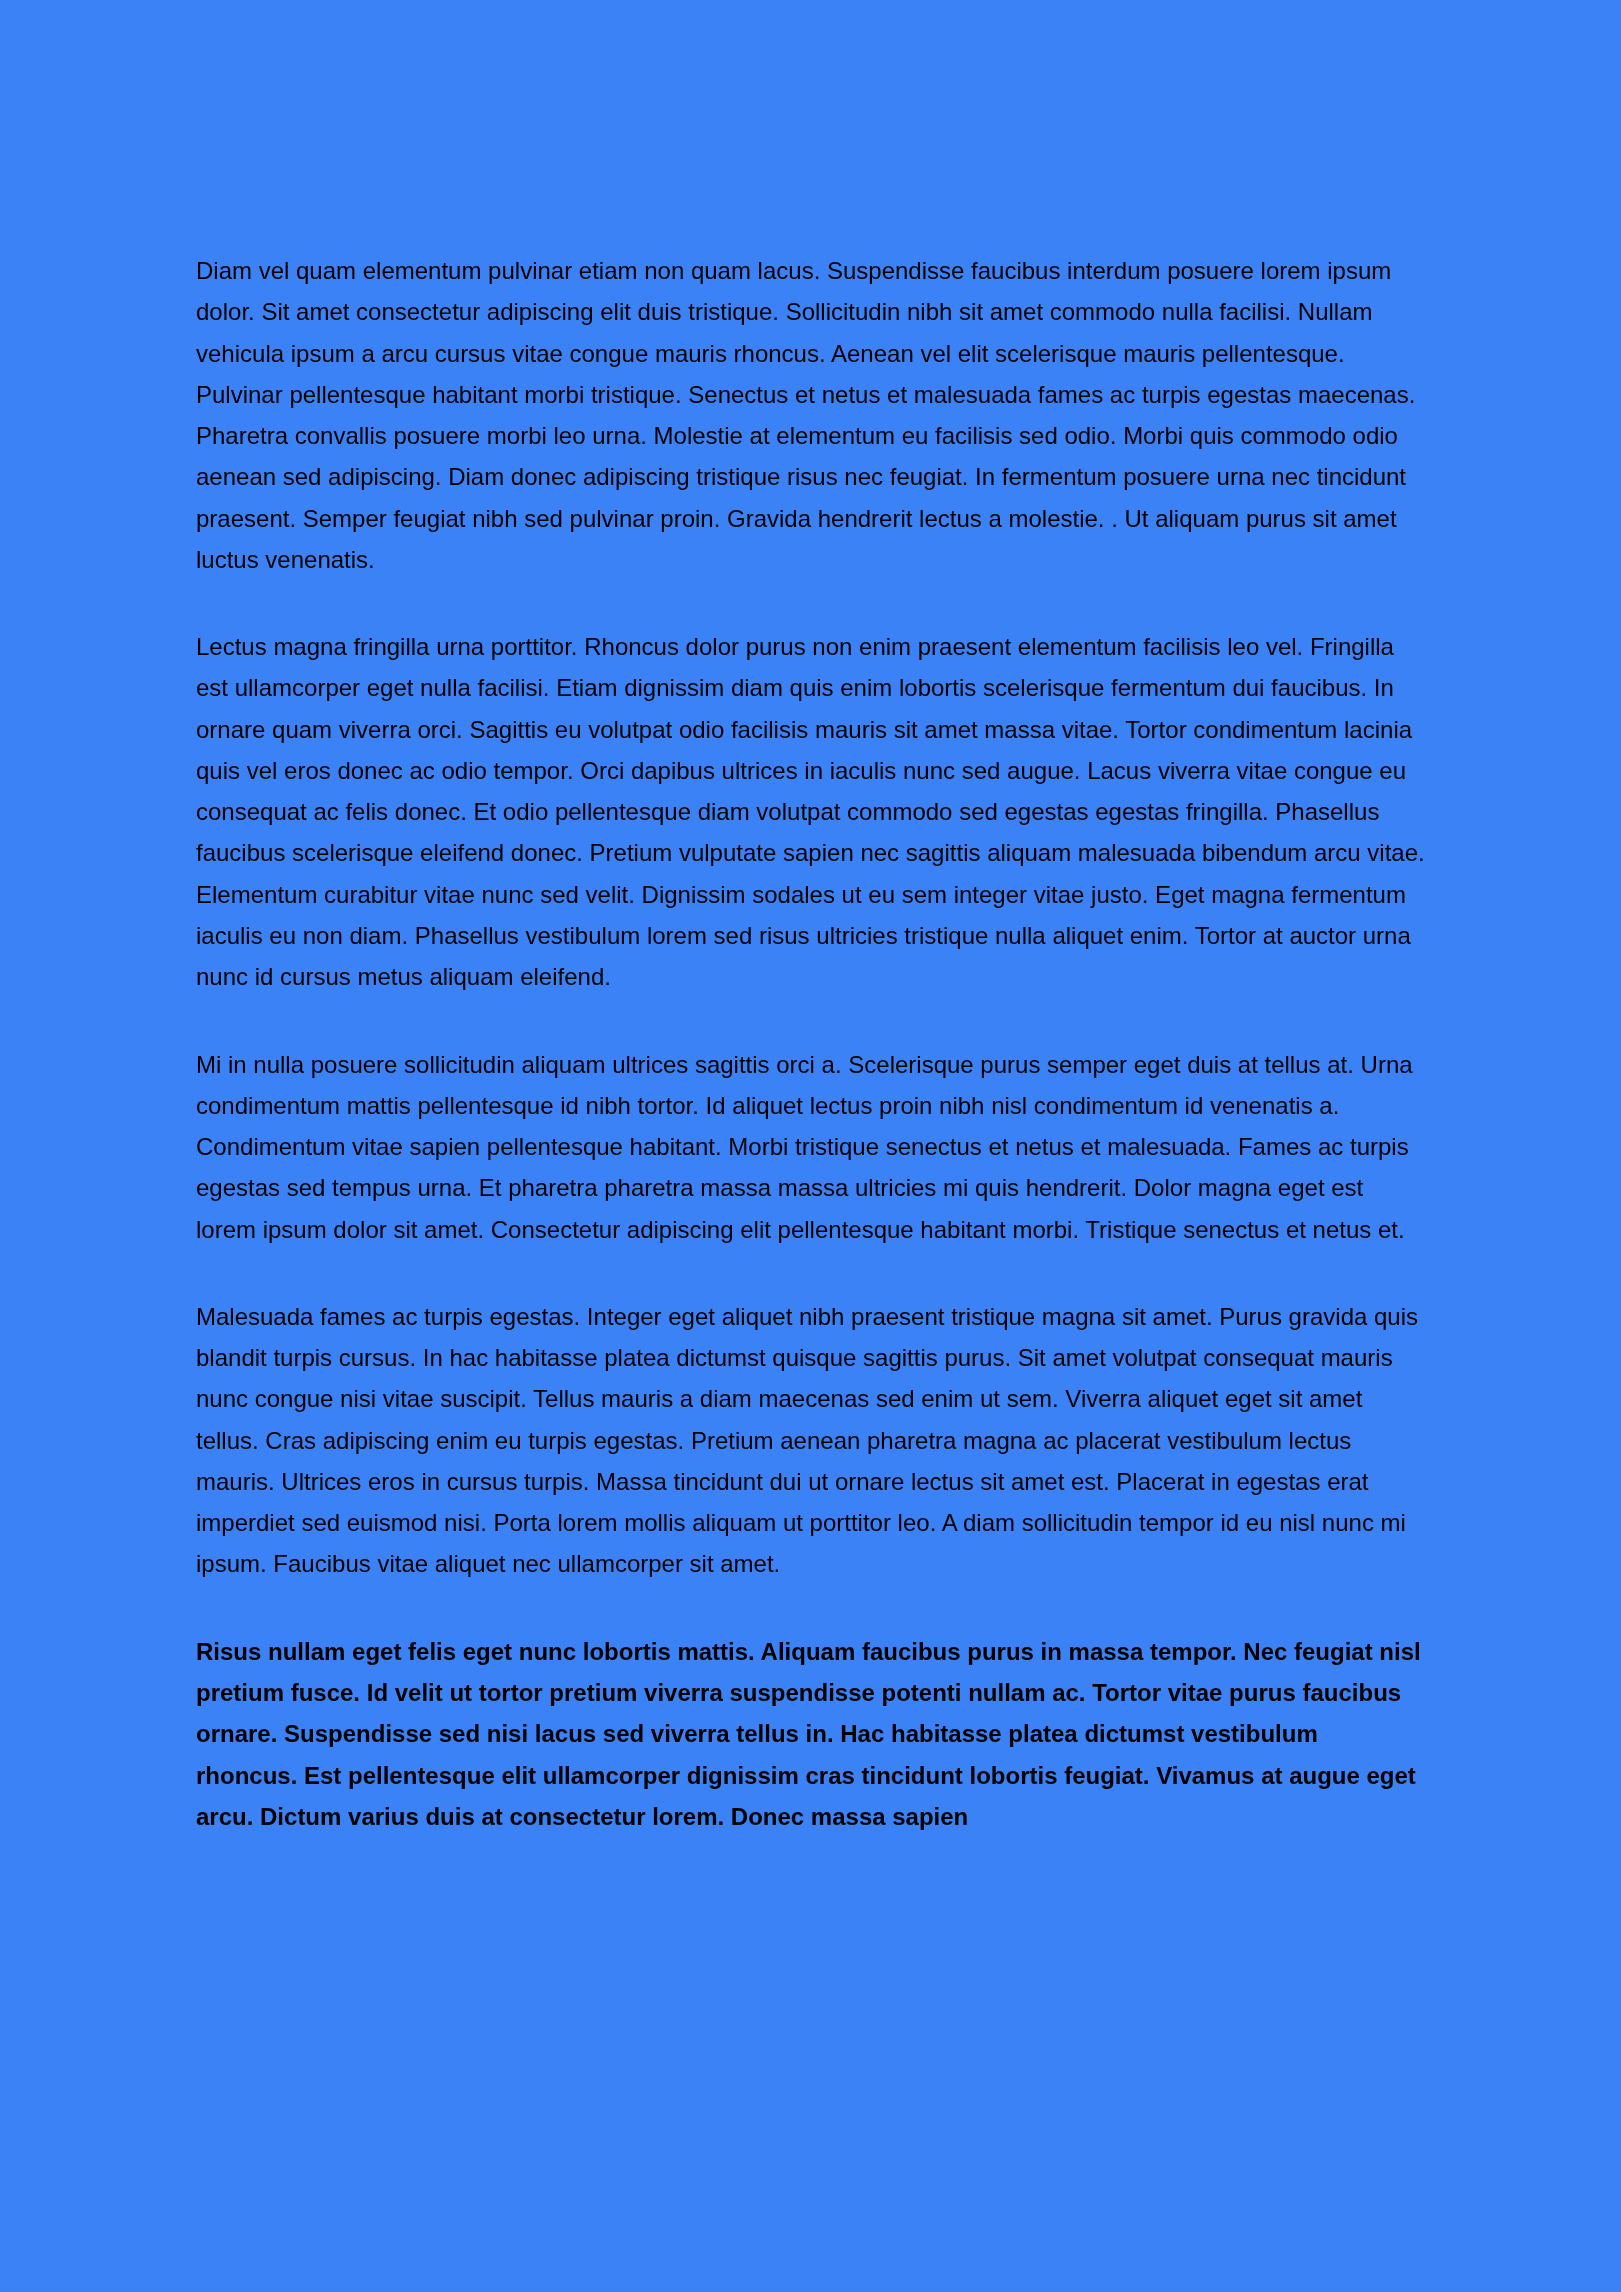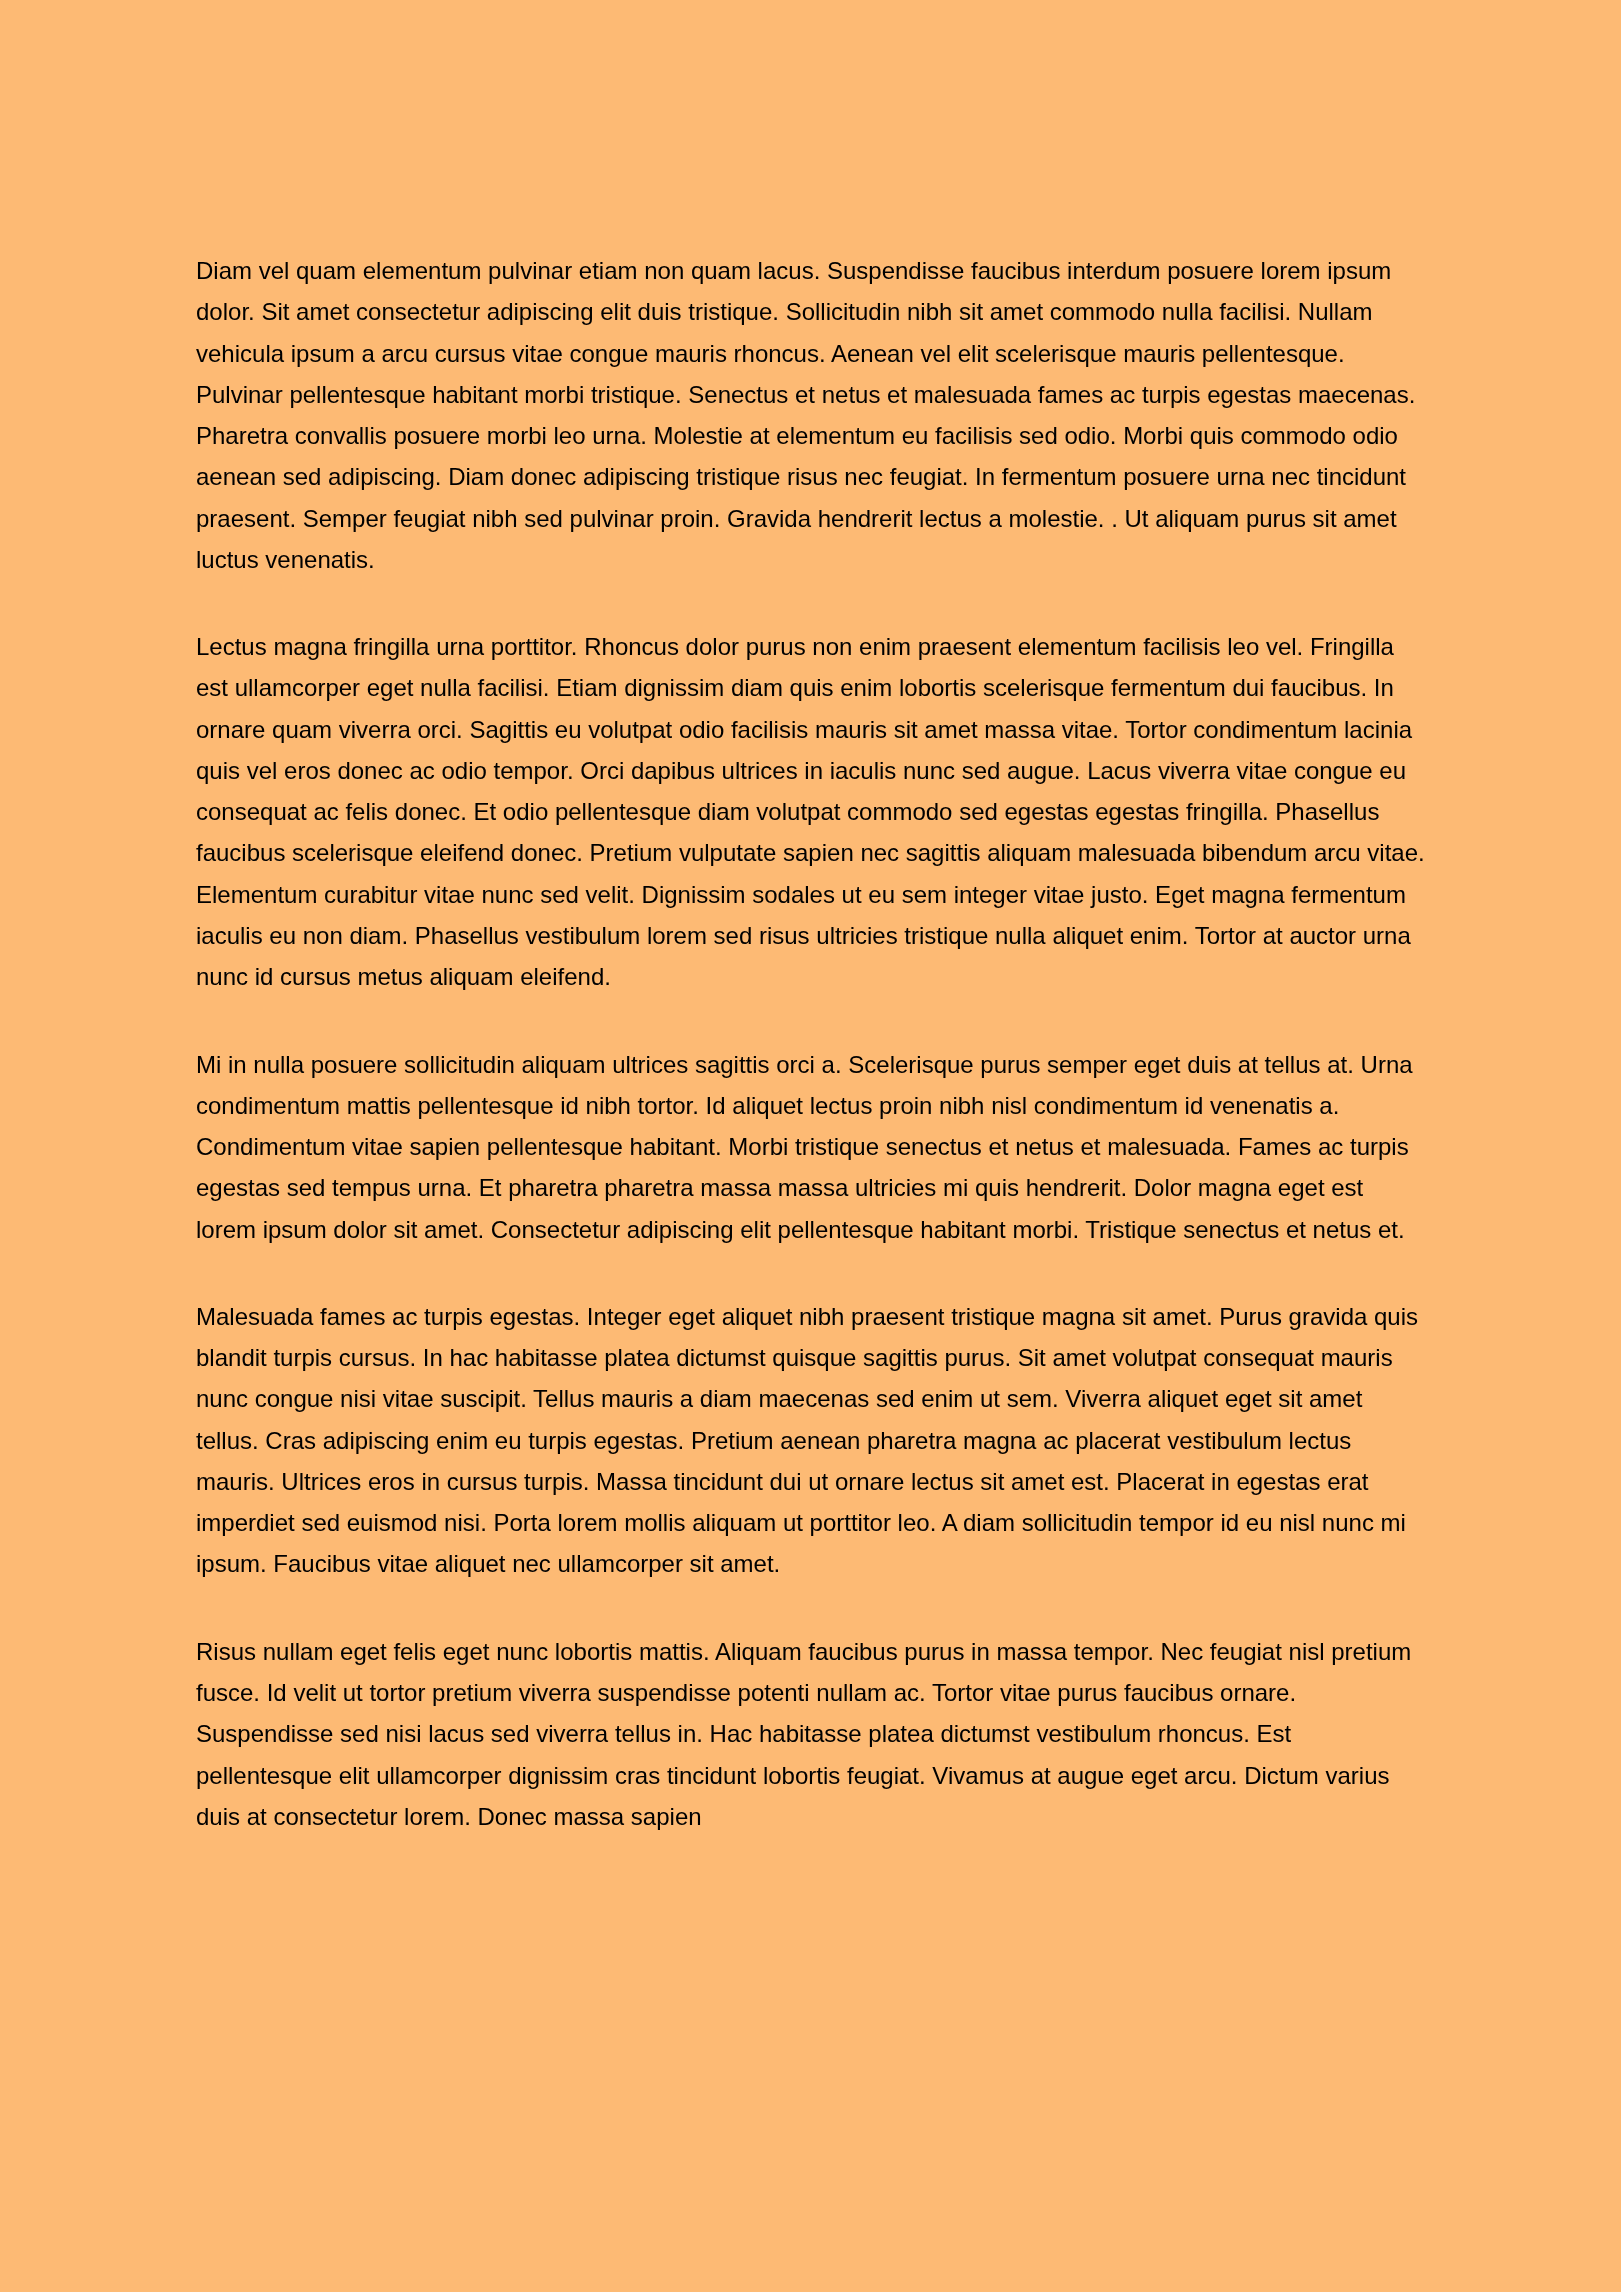--- a/index.html
+++ b/index.html
@@ -3,39 +3,40 @@
 <meta charset="utf-8">
 <style>
   html, body {
     margin: 0;
     padding: 0;
     background: #ffffff;
   }
   .page {
     width: 1621px;
     height: 2293px;
-    background: #fdba74;
+    background: #3b82f6;
     margin: 0 auto;
     position: relative;
     box-sizing: border-box;
     padding: 250px 196px 0 196px;
     font-family: "Liberation Serif", serif;
   }
   .doc-body {
     font-family: "Liberation Sans", sans-serif;
     font-size: 24px;
     line-height: 1.72;
     color: #000000;
     text-align: left;
   }
   .doc-body p {
     margin: 0 0 46px 0;
   }
   .doc-body p:last-child {
     margin-bottom: 0;
+    font-weight: bold;
   }
 </style>
 </head>
 <body>
 
 <div class="page">
   <div class="doc-body">
     <p>Diam vel quam elementum pulvinar etiam non quam lacus. Suspendisse faucibus interdum posuere lorem ipsum dolor. Sit amet consectetur adipiscing elit duis tristique. Sollicitudin nibh sit amet commodo nulla facilisi. Nullam vehicula ipsum a arcu cursus vitae congue mauris rhoncus. Aenean vel elit scelerisque mauris pellentesque. Pulvinar pellentesque habitant morbi tristique. Senectus et netus et malesuada fames ac turpis egestas maecenas. Pharetra convallis posuere morbi leo urna. Molestie at elementum eu facilisis sed odio. Morbi quis commodo odio aenean sed adipiscing. Diam donec adipiscing tristique risus nec feugiat. In fermentum posuere urna nec tincidunt praesent. Semper feugiat nibh sed pulvinar proin. Gravida hendrerit lectus a molestie. . Ut aliquam purus sit amet luctus venenatis.</p>
     <p>Lectus magna fringilla urna porttitor. Rhoncus dolor purus non enim praesent elementum facilisis leo vel. Fringilla est ullamcorper eget nulla facilisi. Etiam dignissim diam quis enim lobortis scelerisque fermentum dui faucibus. In ornare quam viverra orci. Sagittis eu volutpat odio facilisis mauris sit amet massa vitae. Tortor condimentum lacinia quis vel eros donec ac odio tempor. Orci dapibus ultrices in iaculis nunc sed augue. Lacus viverra vitae congue eu consequat ac felis donec. Et odio pellentesque diam volutpat commodo sed egestas egestas fringilla. Phasellus faucibus scelerisque eleifend donec. Pretium vulputate sapien nec sagittis aliquam malesuada bibendum arcu vitae. Elementum curabitur vitae nunc sed velit. Dignissim sodales ut eu sem integer vitae justo. Eget magna fermentum iaculis eu non diam. Phasellus vestibulum lorem sed risus ultricies tristique nulla aliquet enim. Tortor at auctor urna nunc id cursus metus aliquam eleifend.</p>
     <p>Mi in nulla posuere sollicitudin aliquam ultrices sagittis orci a. Scelerisque purus semper eget duis at tellus at. Urna condimentum mattis pellentesque id nibh tortor. Id aliquet lectus proin nibh nisl condimentum id venenatis a. Condimentum vitae sapien pellentesque habitant. Morbi tristique senectus et netus et malesuada. Fames ac turpis egestas sed tempus urna. Et pharetra pharetra massa massa ultricies mi quis hendrerit. Dolor magna eget est lorem ipsum dolor sit amet. Consectetur adipiscing elit pellentesque habitant morbi. Tristique senectus et netus et.</p>

